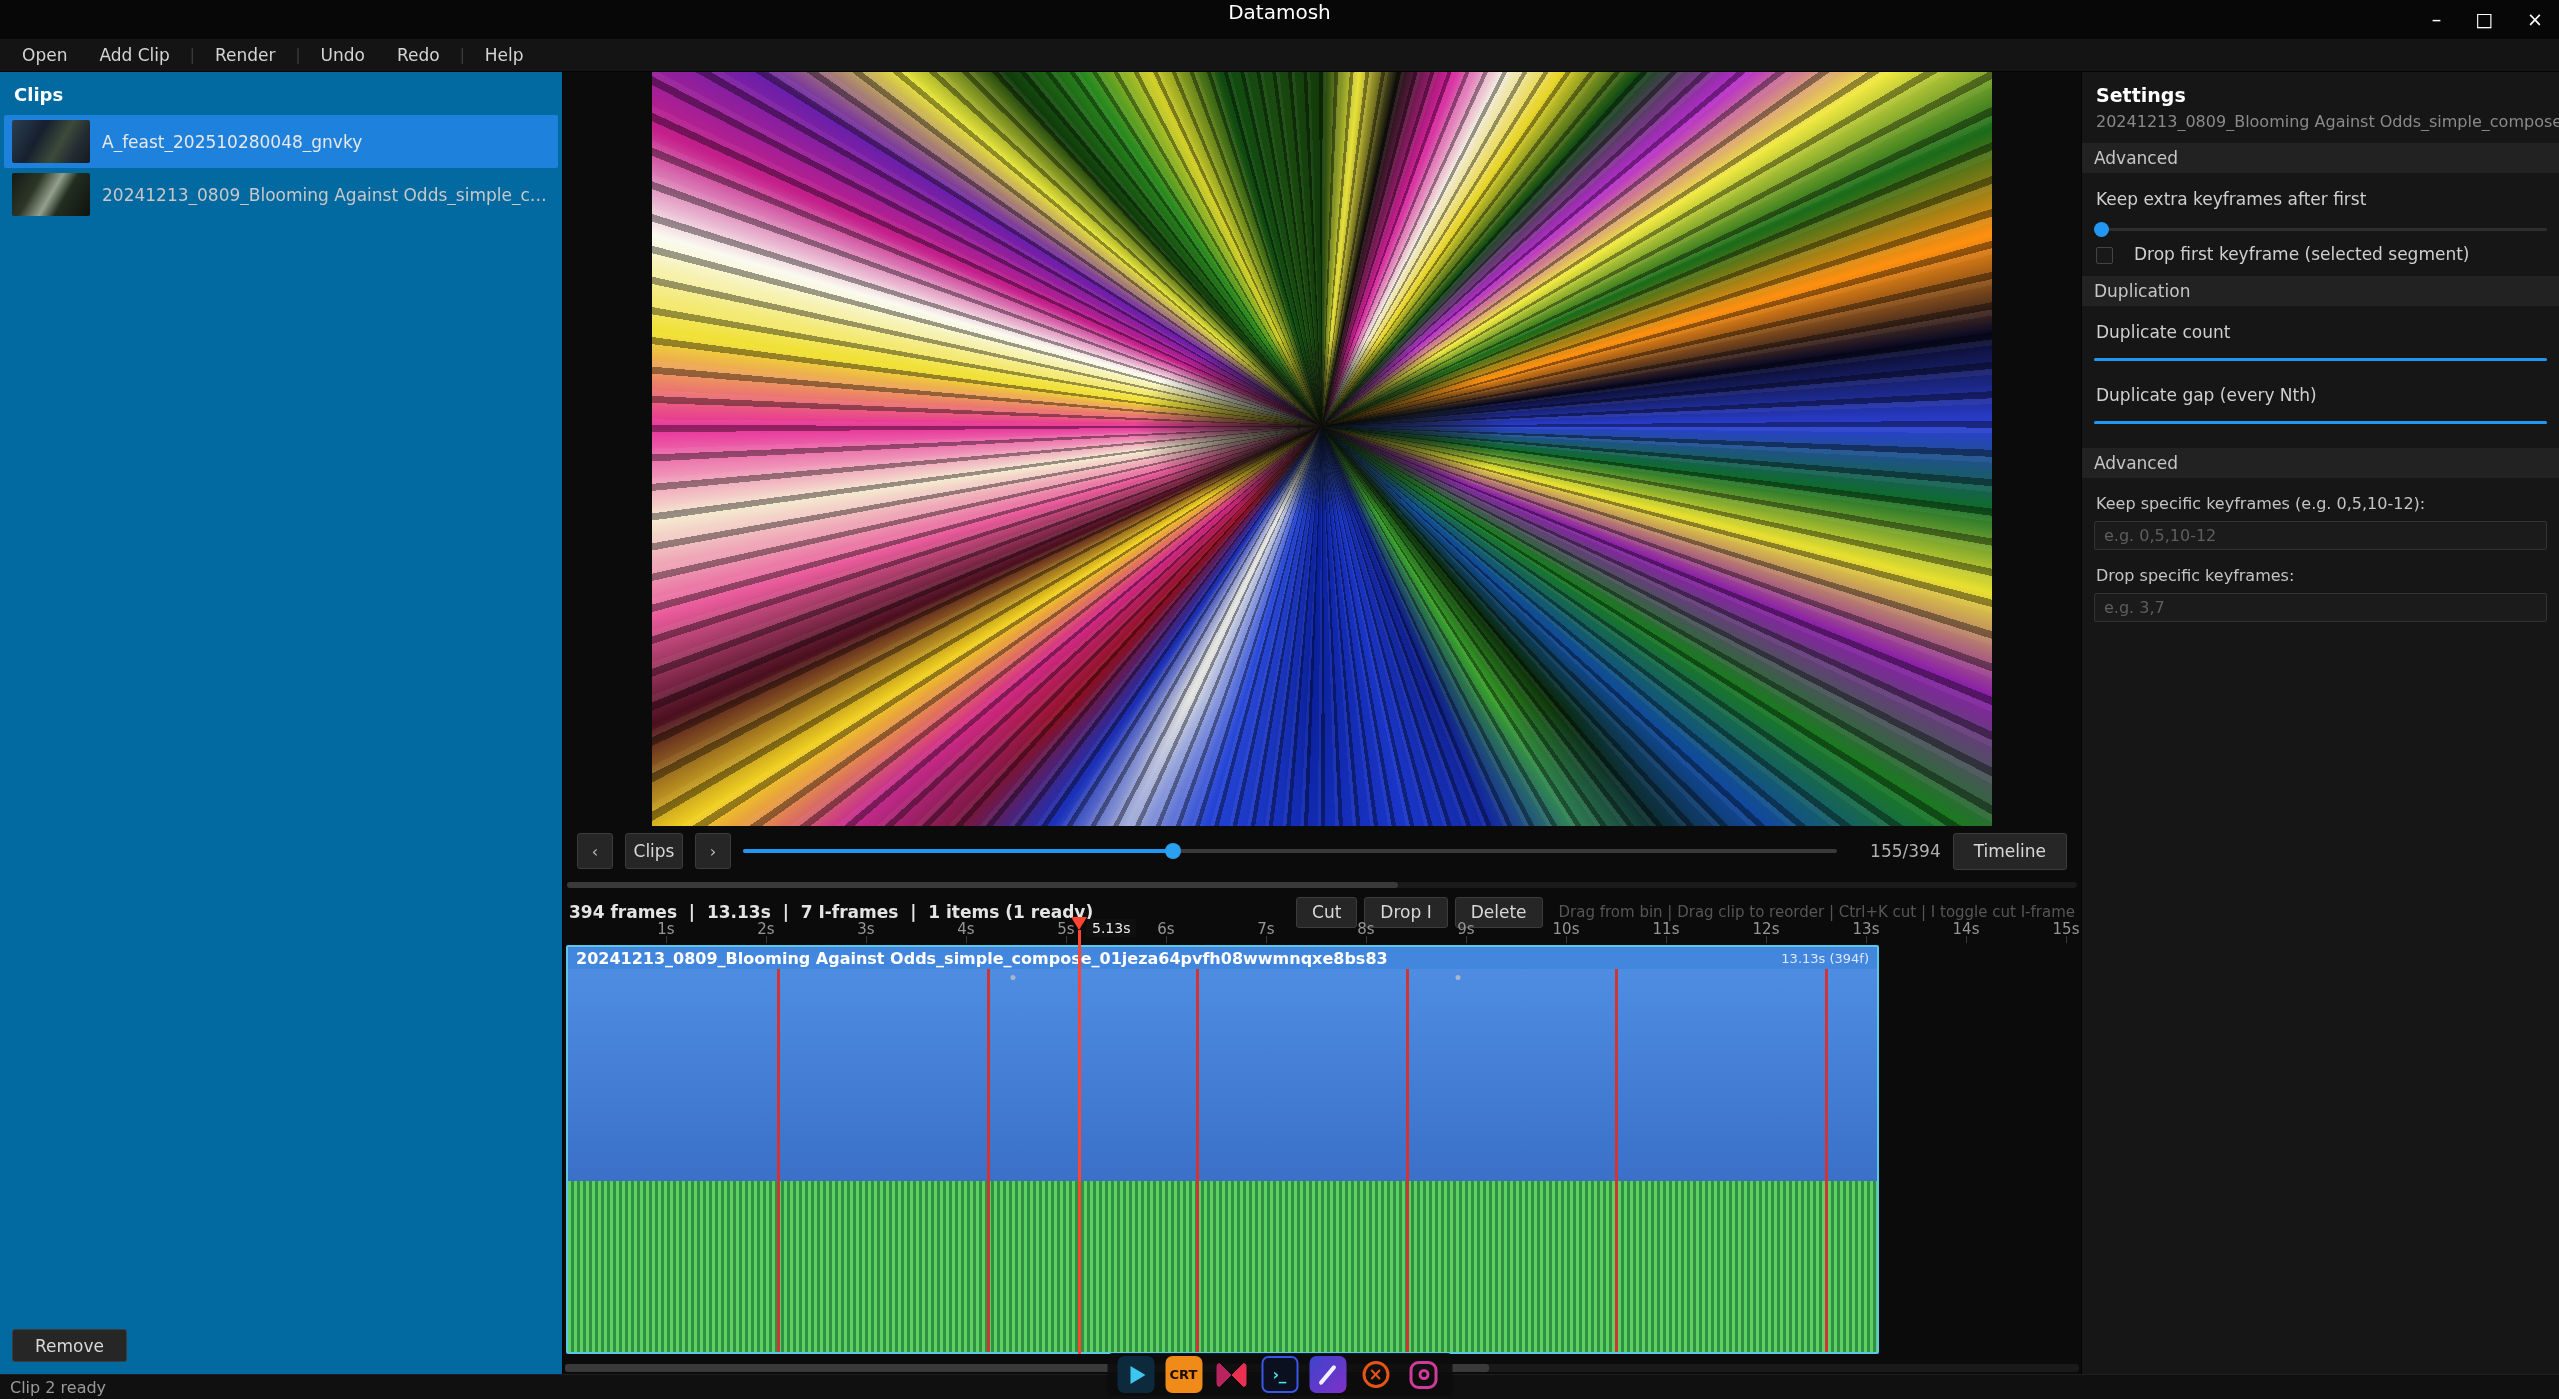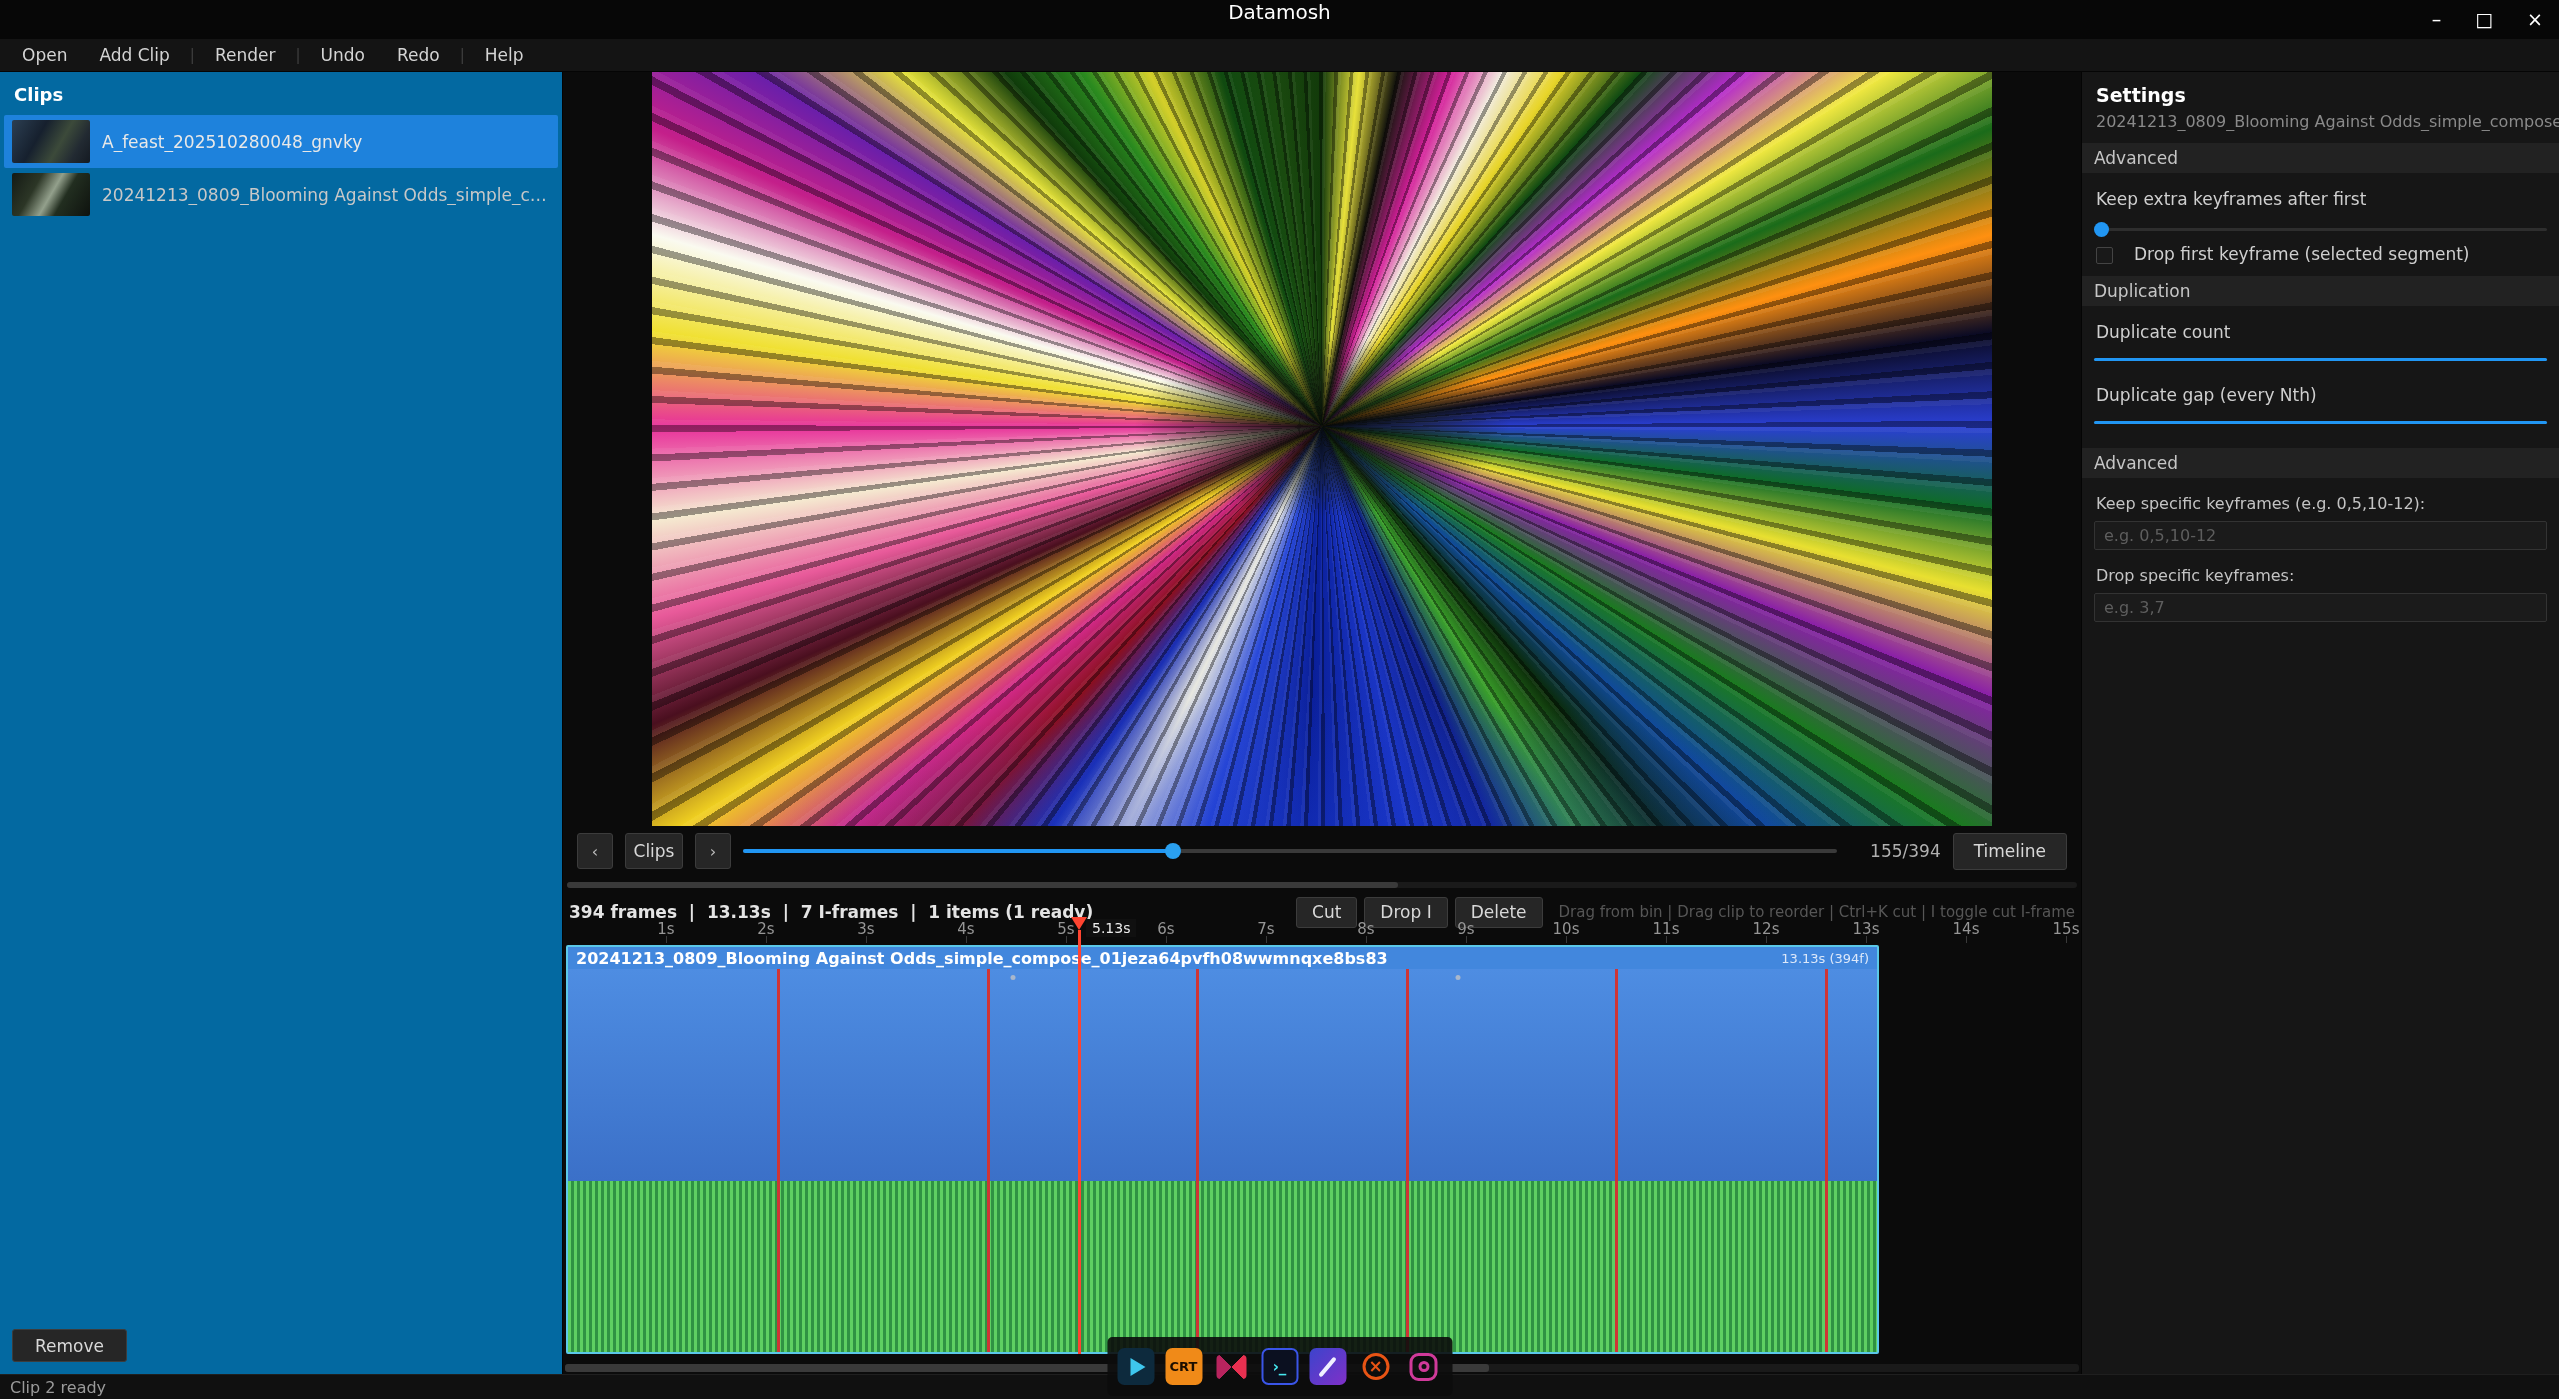--- a/index.html
+++ b/index.html
@@ -128,21 +128,21 @@
     font-family:inherit; padding:0 9px; }
   .text-input::placeholder { color:#5e5e5e; }
 
   
   .statusbar { position:absolute; left:0; top:1374px; width:2559px; height:25px; background:#101010;
     border-top:1px solid #1f1f1f; display:flex; align-items:center; padding:0 10px; }
   .statusbar span { font-size:16px; color:#9a9a9a; }
 
   
   .dock { position:absolute; left:50%; bottom:3px; transform:translateX(-50%); display:flex;
-    align-items:center; gap:11px; background:rgba(12,12,12,0.9); padding:11px 10px; border-radius:5px; z-index:20; }
+    align-items:center; gap:11px; background:rgba(12,12,12,0.9); padding:3px 10px; border-radius:5px; z-index:20; }
   .dock-icon { width:37px; height:37px; display:flex; align-items:center; justify-content:center; border-radius:7px; }
   .dock-icon.player { background:#0d2a3d; }
   .play-tri { width:0; height:0; border-left:15px solid #3ec7ee; border-top:9px solid transparent;
     border-bottom:9px solid transparent; margin-left:4px; }
   .dock-icon.crt { background:#f08a18; color:#1c0e00; font-weight:bold; font-size:13px; }
   .bowtie { width:30px; height:24px; border-radius:4px;
     background:conic-gradient(from 45deg,#e83050 0deg 90deg,rgba(0,0,0,0) 90deg 180deg,#b8245e 180deg 270deg,rgba(0,0,0,0) 270deg 360deg); }
   .dock-icon.terminal { background:#0b1020; border:2px solid #3a55e8; color:#46e8f0; font-size:15px; font-weight:bold; }
   .dock-icon.notes { background:linear-gradient(135deg,#3c44cc,#8030c8); }
   .notes-slash { width:4px; height:24px; background:#f0f0ff; transform:rotate(40deg); border-radius:2px; }

